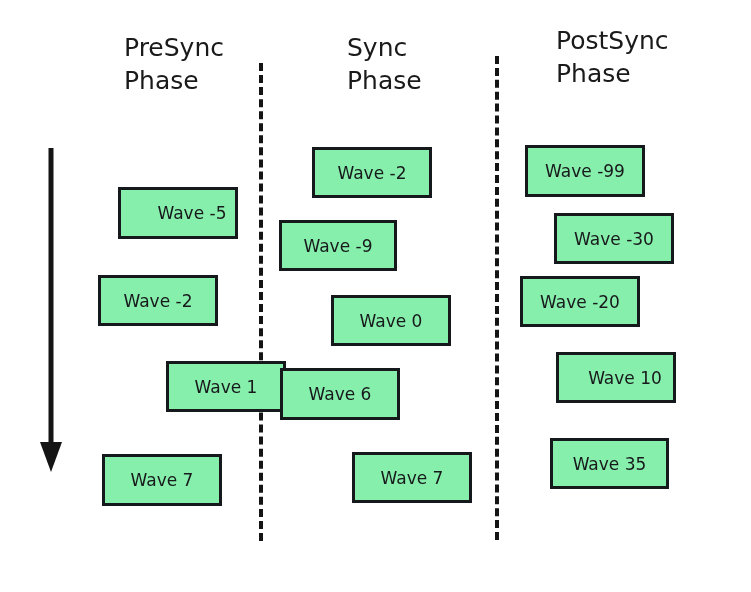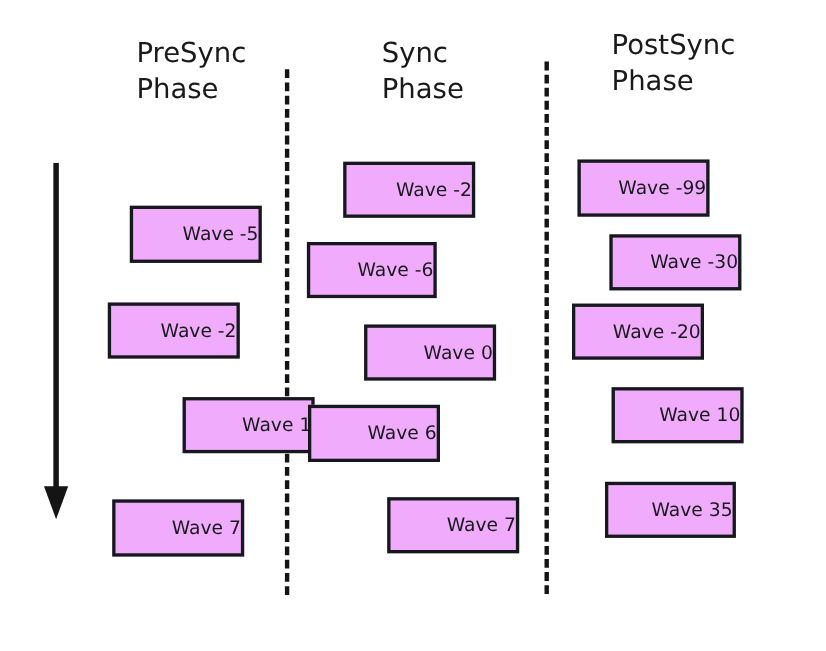--- a/index.html
+++ b/index.html
@@ -33,25 +33,25 @@
   .divider {
     position: absolute;
     width: 0px;
     border-left: 4px dashed #141414;
   }
 
   
   .wave-box {
     position: absolute;
     box-sizing: border-box;
-    background: #f0abfc;
+    background: #86efac;
     border: 3px solid #16191c;
     display: flex;
     align-items: center;
-    justify-content: flex-end;
+    justify-content: center;
   }
   .wave-label {
     font-family: "DejaVu Sans", sans-serif;
     font-size: 17px;
     color: #17191b;
     white-space: nowrap;
   }
 
   
   #order-arrow {
@@ -95,21 +95,21 @@
     <span class="wave-label">Wave 1</span>
   </div>
   <div class="wave-box" style="left:102px; top:454px; width:120px; height:52px;">
     <span class="wave-label">Wave 7</span>
   </div>
 
   <div class="wave-box" style="left:312px; top:147px; width:120px; height:51px;">
     <span class="wave-label">Wave -2</span>
   </div>
   <div class="wave-box" style="left:279px; top:220px; width:118px; height:51px;">
-    <span class="wave-label">Wave -6</span>
+    <span class="wave-label">Wave -9</span>
   </div>
   <div class="wave-box" style="left:331px; top:295px; width:120px; height:51px;">
     <span class="wave-label">Wave 0</span>
   </div>
   <div class="wave-box" style="left:280px; top:368px; width:120px; height:52px;">
     <span class="wave-label">Wave 6</span>
   </div>
   <div class="wave-box" style="left:352px; top:452px; width:120px; height:51px;">
     <span class="wave-label">Wave 7</span>
   </div>

